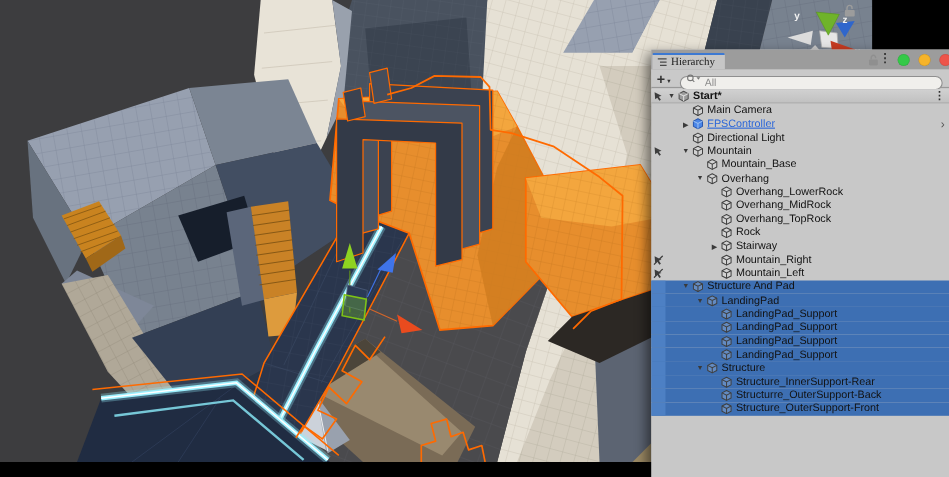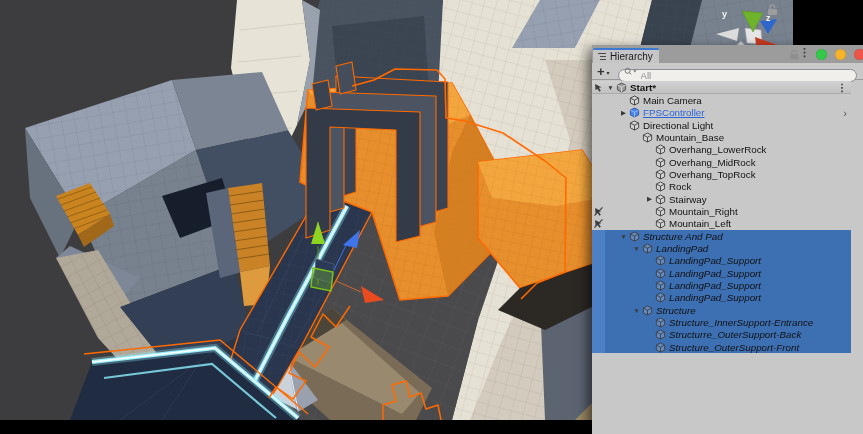--- a/index.html
+++ b/index.html
@@ -6,42 +6,42 @@
   body{width:863px;height:434px;background:#000;overflow:hidden;position:relative;
        font-family:"Liberation Sans",sans-serif;}
   #scene{position:absolute;left:0;top:0;display:block;}
   
   #hierarchy{position:absolute;left:592px;top:45px;width:271px;height:389px;
              background:#c8c8c8;box-shadow:-5px 3px 10px rgba(0,0,0,.5);overflow:hidden;}
   .tabstrip{height:18px;background:#9c9c9c;position:relative;}
   .tab{position:absolute;left:1px;bottom:0;height:15px;width:66px;background:#c6c6c6;
        border-top:2px solid #3d79d2;border-radius:2px 2px 0 0;display:flex;align-items:center;
        gap:3px;padding:0 4px;box-sizing:border-box;}
-  .tab-label{font-size:10px;color:#1b1b1b;}
+  .tab-label{font-size:10px;color:#1b1b1b;font-family:Liberation Serif, serif;}
   .lock-btn{position:absolute;right:64px;top:4px;line-height:0;}
   .kebab-btn{position:absolute;right:53px;top:1px;font-size:11px;color:#333;font-weight:bold;}
   .wbtn{position:absolute;top:3.5px;width:11px;height:11px;border-radius:50%;
         box-shadow:inset 0 0 1px rgba(0,0,0,.35);}
   .wbtn.g{right:36px;} .wbtn.y{right:17px;} .wbtn.r{right:-2px;}
   .toolbar{height:17px;background:#c9c9c9;border-bottom:1px solid #999;display:flex;
            align-items:center;padding:0 6px 0 5px;box-sizing:border-box;}
   .plus{font-size:13px;font-weight:bold;color:#333;line-height:13px;}
   .plus-caret{font-size:6px;color:#333;margin:3px 0 0 2px;}
   .search{flex:1;margin-left:8px;position:relative;height:13px;}
   .search input{width:100%;height:13px;box-sizing:border-box;border:1px solid #8f8f8f;
                 border-radius:7px;background:#f0efec;font-size:9.5px;padding:0 6px 1px 22px;
                 color:#333;outline:none;font-family:"Liberation Sans",sans-serif;}
   .search input::placeholder{color:#8d8d8d;}
   .search-icon{position:absolute;left:6px;top:2.5px;line-height:0;}
-  #rows{position:absolute;top:36px;left:0;right:12px;}
+  #rows{position:absolute;top:36px;left:0;right:0;}
   .row{height:12.33px;display:flex;align-items:center;font-size:9.8px;color:#121212;
        position:relative;overflow:hidden;}
   .row .gutter{width:13px;align-self:stretch;flex:none;display:flex;align-items:center;
                justify-content:center;line-height:0;}
-  .row.selected{background:#3d6fb3;font-style:italic;}
+  .row.selected{background:#3d6fb3;}
   .row.selected .gutter{background:#4d80c4;}
   .row.scene-header{background:linear-gradient(#d1d1d1,#c1c1c1);border-bottom:1px solid #ababab;
                     font-weight:bold;}
   .indent{flex:none;height:1px;}
   .arrow{width:11px;flex:none;font-size:6.5px;color:#3a3a3a;text-align:center;}
   .obj-icon{width:12px;height:11px;flex:none;display:flex;align-items:center;line-height:0;}
   .label{margin-left:2px;white-space:nowrap;}
   .prefab-label{color:#2a66d9;text-decoration:underline;}
   .trailing{position:absolute;right:4px;top:0;height:100%;display:flex;align-items:center;
             color:#2e2e2e;font-size:10px;}
@@ -321,30 +321,58 @@
         <span class="arrow"></span>
         <span class="obj-icon">
           <svg width="11" height="11" viewBox="0 0 12 12">
             <path d="M6 1.1 10.5 3.4 10.5 8.6 6 10.9 1.5 8.6 1.5 3.4Z" fill="rgba(255,255,255,0.2)" stroke="#3f3f3f" stroke-width="1" stroke-linejoin="round"></path>
             <path d="M1.5 3.4 6 5.7 10.5 3.4M6 5.7V10.9" fill="none" stroke="#3f3f3f" stroke-width="1"></path>
           </svg>
         </span>
         <span class="label">Directional Light</span>
       </div>
       <div class="row">
+        <span class="gutter">
+          <svg width="9" height="9" viewBox="0 0 10 10">
+            <path d="M1.2 1 L8.2 4.6 L5.4 5.4 L7.6 8.6 L6 9.6 L3.9 6.4 L1.8 8 Z" fill="#3d3d3d"></path>
+          </svg>
+        </span>
+        <span class="indent" style="width: 13px;"></span>
+        <span class="arrow">▼</span>
+        <span class="obj-icon">
+          <svg width="11" height="11" viewBox="0 0 12 12">
+            <path d="M6 1.1 10.5 3.4 10.5 8.6 6 10.9 1.5 8.6 1.5 3.4Z" fill="rgba(255,255,255,0.2)" stroke="#3f3f3f" stroke-width="1" stroke-linejoin="round"></path>
+            <path d="M1.5 3.4 6 5.7 10.5 3.4M6 5.7V10.9" fill="none" stroke="#3f3f3f" stroke-width="1"></path>
+          </svg>
+        </span>
+        <span class="label">Mountain</span>
+      </div>
+      <div class="row">
         <span class="gutter"></span>
         <span class="indent" style="width: 26px;"></span>
         <span class="arrow"></span>
         <span class="obj-icon">
           <svg width="11" height="11" viewBox="0 0 12 12">
             <path d="M6 1.1 10.5 3.4 10.5 8.6 6 10.9 1.5 8.6 1.5 3.4Z" fill="rgba(255,255,255,0.2)" stroke="#3f3f3f" stroke-width="1" stroke-linejoin="round"></path>
             <path d="M1.5 3.4 6 5.7 10.5 3.4M6 5.7V10.9" fill="none" stroke="#3f3f3f" stroke-width="1"></path>
           </svg>
         </span>
         <span class="label">Mountain_Base</span>
+      </div>
+      <div class="row">
+        <span class="gutter"></span>
+        <span class="indent" style="width: 26px;"></span>
+        <span class="arrow">▼</span>
+        <span class="obj-icon">
+          <svg width="11" height="11" viewBox="0 0 12 12">
+            <path d="M6 1.1 10.5 3.4 10.5 8.6 6 10.9 1.5 8.6 1.5 3.4Z" fill="rgba(255,255,255,0.2)" stroke="#3f3f3f" stroke-width="1" stroke-linejoin="round"></path>
+            <path d="M1.5 3.4 6 5.7 10.5 3.4M6 5.7V10.9" fill="none" stroke="#3f3f3f" stroke-width="1"></path>
+          </svg>
+        </span>
+        <span class="label">Overhang</span>
       </div>
       <div class="row">
         <span class="gutter"></span>
         <span class="indent" style="width: 39px;"></span>
         <span class="arrow"></span>
         <span class="obj-icon">
           <svg width="11" height="11" viewBox="0 0 12 12">
             <path d="M6 1.1 10.5 3.4 10.5 8.6 6 10.9 1.5 8.6 1.5 3.4Z" fill="rgba(255,255,255,0.2)" stroke="#3f3f3f" stroke-width="1" stroke-linejoin="round"></path>
             <path d="M1.5 3.4 6 5.7 10.5 3.4M6 5.7V10.9" fill="none" stroke="#3f3f3f" stroke-width="1"></path>
           </svg>
@@ -520,21 +548,21 @@
       <div class="row selected">
         <span class="gutter"></span>
         <span class="indent" style="width: 39px;"></span>
         <span class="arrow"></span>
         <span class="obj-icon">
           <svg width="11" height="11" viewBox="0 0 12 12">
             <path d="M6 1.1 10.5 3.4 10.5 8.6 6 10.9 1.5 8.6 1.5 3.4Z" fill="rgba(255,255,255,0.2)" stroke="#3f3f3f" stroke-width="1" stroke-linejoin="round"></path>
             <path d="M1.5 3.4 6 5.7 10.5 3.4M6 5.7V10.9" fill="none" stroke="#3f3f3f" stroke-width="1"></path>
           </svg>
         </span>
-        <span class="label">Structure_InnerSupport-Entrance</span>
+        <span class="label">Structure_InnerSupport-Rear</span>
       </div>
       <div class="row selected">
         <span class="gutter"></span>
         <span class="indent" style="width: 39px;"></span>
         <span class="arrow"></span>
         <span class="obj-icon">
           <svg width="11" height="11" viewBox="0 0 12 12">
             <path d="M6 1.1 10.5 3.4 10.5 8.6 6 10.9 1.5 8.6 1.5 3.4Z" fill="rgba(255,255,255,0.2)" stroke="#3f3f3f" stroke-width="1" stroke-linejoin="round"></path>
             <path d="M1.5 3.4 6 5.7 10.5 3.4M6 5.7V10.9" fill="none" stroke="#3f3f3f" stroke-width="1"></path>
           </svg>

